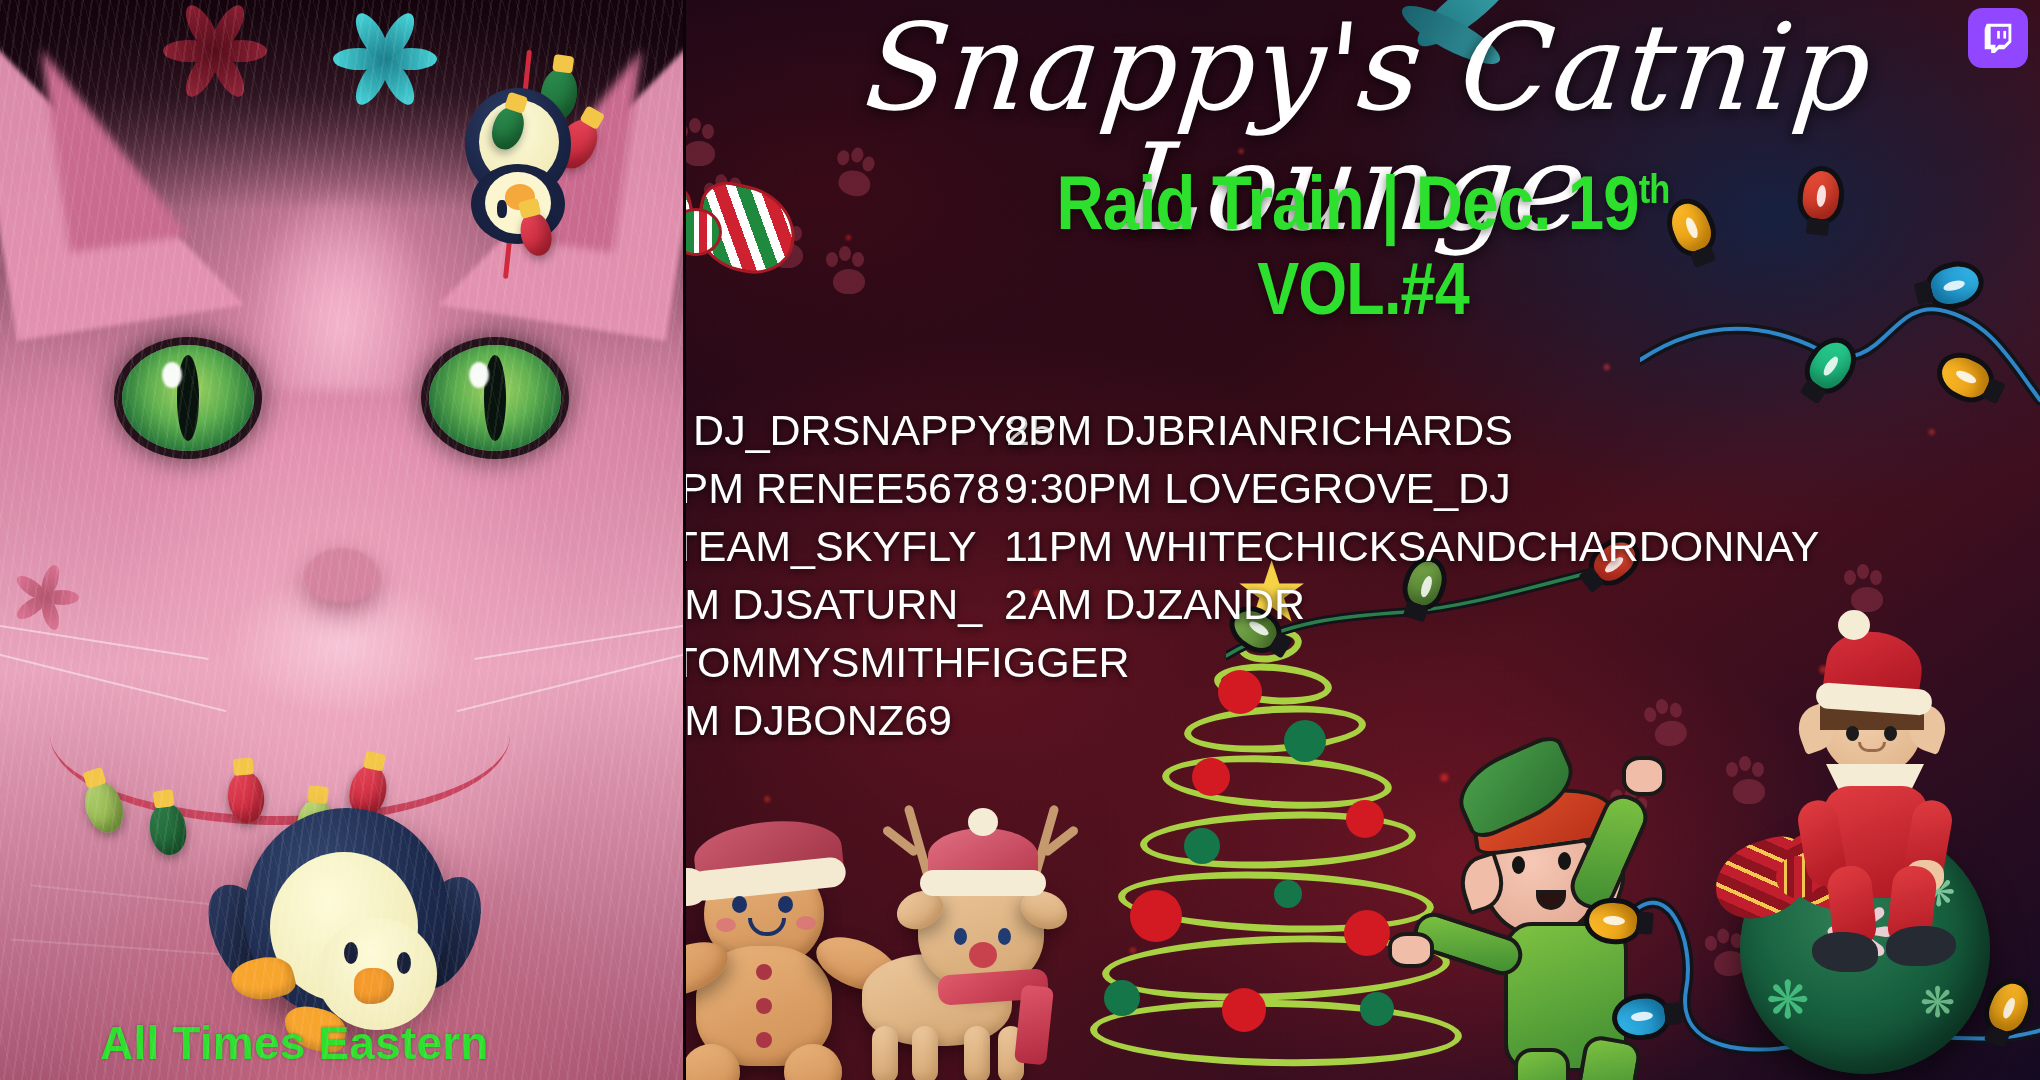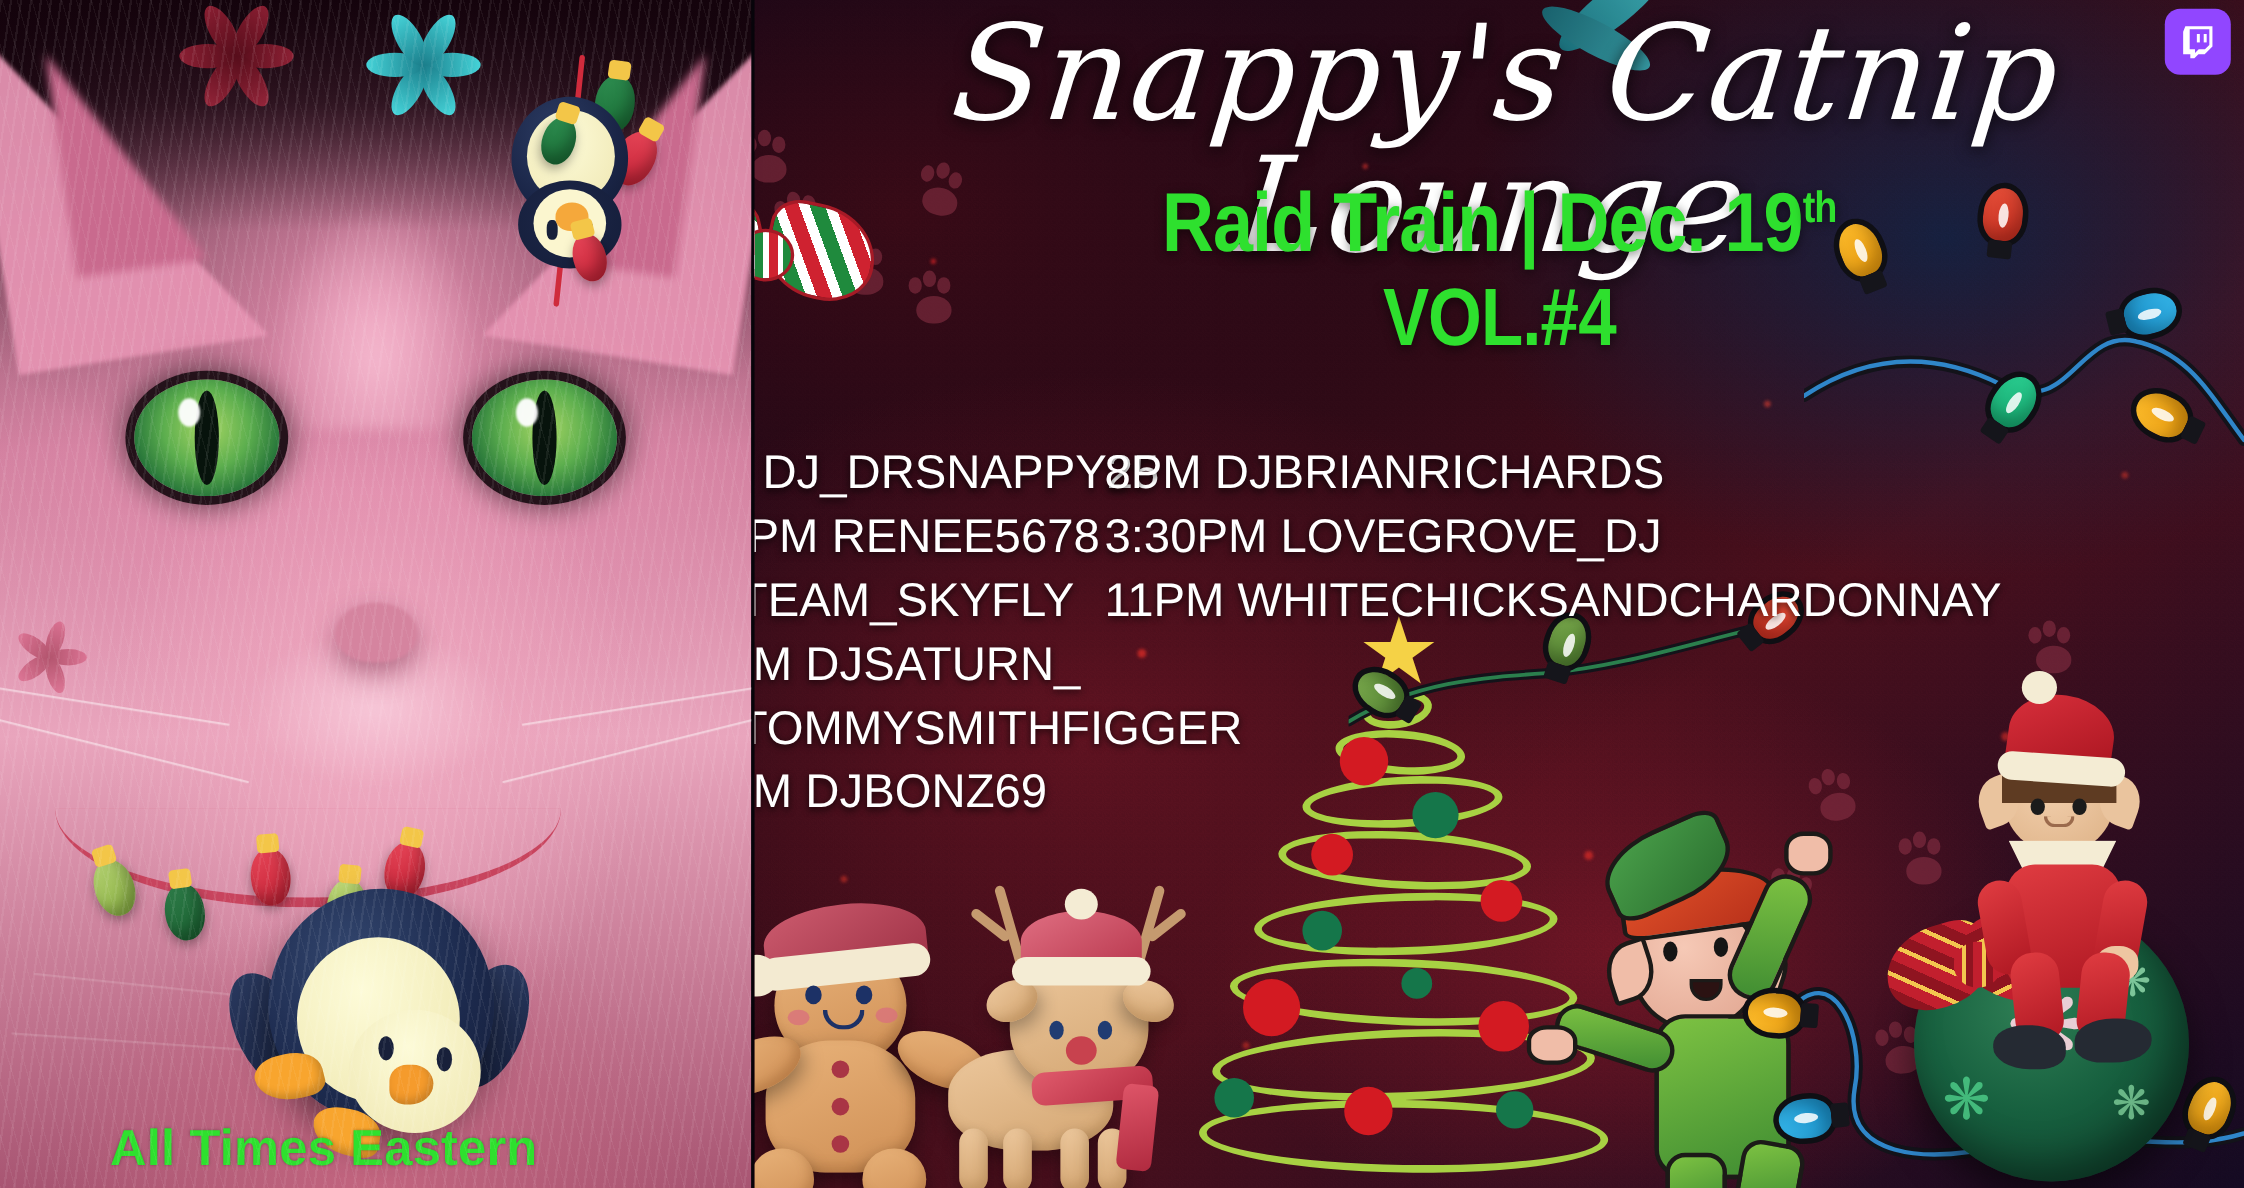--- a/index.html
+++ b/index.html
@@ -497,22 +497,23 @@
       <div class="col col-left">
         <div class="slot">11AM DJ_DRSNAPPY25</div>
         <div class="slot">12:30PM RENEE5678</div>
         <div class="slot">2PM TEAM_SKYFLY</div>
         <div class="slot">3:30PM DJSATURN_</div>
         <div class="slot">5PM TOMMYSMITHFIGGER</div>
         <div class="slot">6:30PM DJBONZ69</div>
       </div>
       <div class="col col-right">
         <div class="slot">8PM DJBRIANRICHARDS</div>
-        <div class="slot">3:30PM LOVEGROVE_DJ</div>
+        <div class="slot">9:30PM LOVEGROVE_DJ</div>
         <div class="slot">11PM WHITECHICKSANDCHARDONNAY</div>
+        <div class="slot">2AM DJZANDR</div>
       </div>
     </div>
 
     <div class="ginger">
       <div class="gb-part" style="left:48px;top:72px;width:120px;height:112px;"></div>
       <div class="gb-part" style="left:40px;top:160px;width:136px;height:120px;border-radius:44% 44% 40% 40%;"></div>
       <div class="gb-part" style="left:-12px;top:160px;width:86px;height:46px;transform:rotate(-22deg)"></div>
       <div class="gb-part" style="right:-14px;top:155px;width:86px;height:46px;transform:rotate(22deg)"></div>
       <div class="gb-part" style="left:26px;top:258px;width:58px;height:56px;"></div>
       <div class="gb-part" style="left:128px;top:258px;width:58px;height:56px;"></div>

